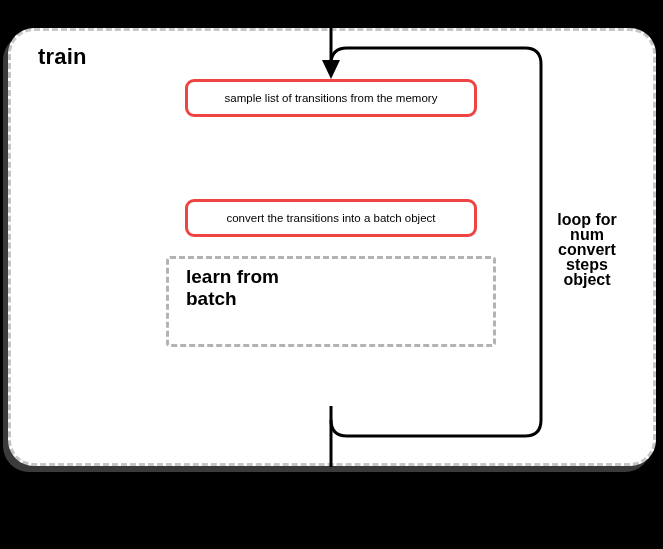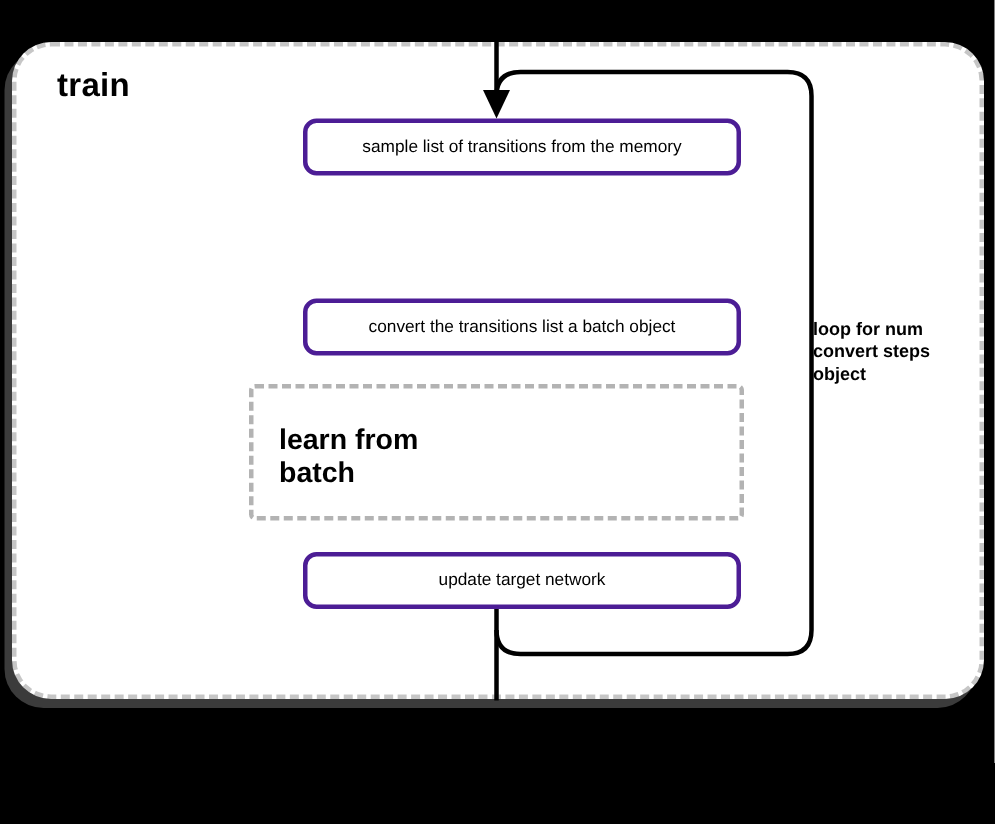--- a/index.html
+++ b/index.html
@@ -31,29 +31,28 @@
     color: #000;
     letter-spacing: 0.2px;
   }
 
   .step {
     position: absolute;
     left: 185px;
     width: 292px; height: 38px;
     box-sizing: border-box;
     background: #ffffff;
-    border: 3px solid #4c1d95;
+    border: 3px solid #ef4444;
     border-radius: 9px;
     display: flex;
     align-items: center;
     justify-content: center;
     font-size: 11.5px;
     color: #000;
     white-space: nowrap;
-    margin-left: 17px;
   }
   .step-1 { top: 79px; }
   .step-2 { top: 139px; }
   .step-3 { top: 199px; }
   .step-4 { top: 368px; }
 
   .learn-group {
     position: absolute;
     left: 166px; top: 256px;
     width: 330px; height: 91px;
@@ -63,29 +62,28 @@
     background: transparent;
   }
   .learn-group-label {
     position: absolute;
     left: 17px; top: 7px;
     width: 130px;
     font-size: 19px;
     line-height: 22px;
     font-weight: bold;
     color: #000;
-    margin-top: 17px;
   }
 
   .loop-annotation {
     position: absolute;
     left: 542px; top: 212px;
     width: 90px;
-    text-align: left;
-    font-size: 12px;
+    text-align: center;
+    font-size: 16px;
     line-height: 15px;
     font-weight: bold;
     color: #000;
   }
   .loop-annotation span { display: block; }
 
   svg.flow-overlay {
     position: absolute;
     left: 0; top: 0;
     width: 663px; height: 549px;
@@ -97,27 +95,26 @@
 
 <div class="canvas">
 
   <div class="train-container"></div>
 
   <div class="train-label">train</div>
 
   <div class="step step-1">sample list of transitions from the memory</div>
 
 
-  <div class="step step-3">convert the transitions list a batch object</div>
+  <div class="step step-3">convert the transitions into a batch object</div>
 
   <div class="learn-group">
     <div class="learn-group-label">learn from batch</div>
   </div>
 
-  <div class="step step-4">update target network</div>
 
   <svg class="flow-overlay" viewBox="0 0 663 549" xmlns="http://www.w3.org/2000/svg">
 
     <line x1="331" y1="0" x2="331" y2="63" stroke="#000" stroke-width="3"></line>
 
     <polygon points="322,60 340,60 331,79" fill="#000"></polygon>
 
     <path d="M 331,420 Q 331,436 347,436 L 525,436 Q 541,436 541,420 L 541,64 Q 541,48 525,48 L 347,48 Q 331,48 331,64" fill="none" stroke="#000" stroke-width="3" stroke-linejoin="round"></path>
 
     <line x1="331" y1="406" x2="331" y2="467" stroke="#000" stroke-width="3"></line>

